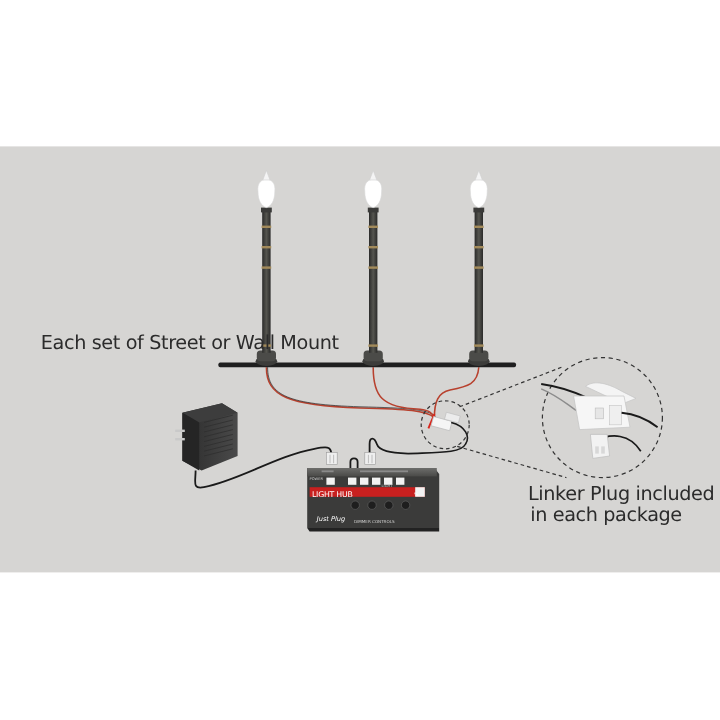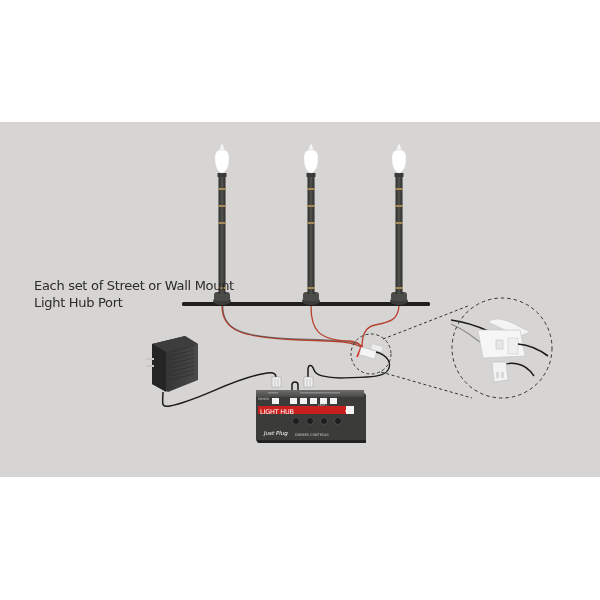--- a/index.html
+++ b/index.html
@@ -7,21 +7,21 @@
       width: 600px; height: 600px; background: #ffffff;
       position: relative; overflow: hidden;
       font-family: "DejaVu Sans", sans-serif;
     }
     .panel {
       position: absolute; left: 0; top: 122px; width: 600px; height: 355px;
       background: #d6d5d3;
     }
     svg.diagram { position: absolute; left: 0; top: 0; width: 600px; height: 600px; }
     .caption {
-      position: absolute; color: #2b2b2b; font-size: 13px; line-height: 17px;
+      position: absolute; color: #2b2b2b; font-size: 16px; line-height: 17px;
       font-family: "DejaVu Sans", sans-serif; letter-spacing: -0.3px;
     }
     .caption-left { left: 34px; top: 277px; width: 190px; }
     .caption-right { left: 440px; top: 403px; width: 130px; text-align: center; }
     .caption span { display: block; white-space: nowrap; }
     .hub-label {
       position: absolute; font-family: "DejaVu Sans", sans-serif;
       font-weight: normal; white-space: nowrap;
     }
     .hub-name { left: 260px; top: 408px; font-size: 6.5px; color: #ffffff; letter-spacing: -0.2px; }
@@ -188,17 +188,18 @@
 
 <div class="hub-label hub-power">POWER</div>
 <div class="hub-label hub-light">LIGHT</div>
 <div class="hub-label hub-name">LIGHT HUB</div>
 <div class="hub-label hub-pct">%</div>
 <div class="hub-label hub-brand">Just Plug</div>
 <div class="hub-label hub-dimmer">DIMMER CONTROLS</div>
 
 <div class="caption caption-left">
   <span>Each set of Street or Wall Mount</span>
-  <span>Light Hub Port</span>
 </div>
 
 <div class="caption caption-right">
+  <span>Linker Plug included</span>
+  <span>in each package</span>
 </div>
 
 </body></html>

